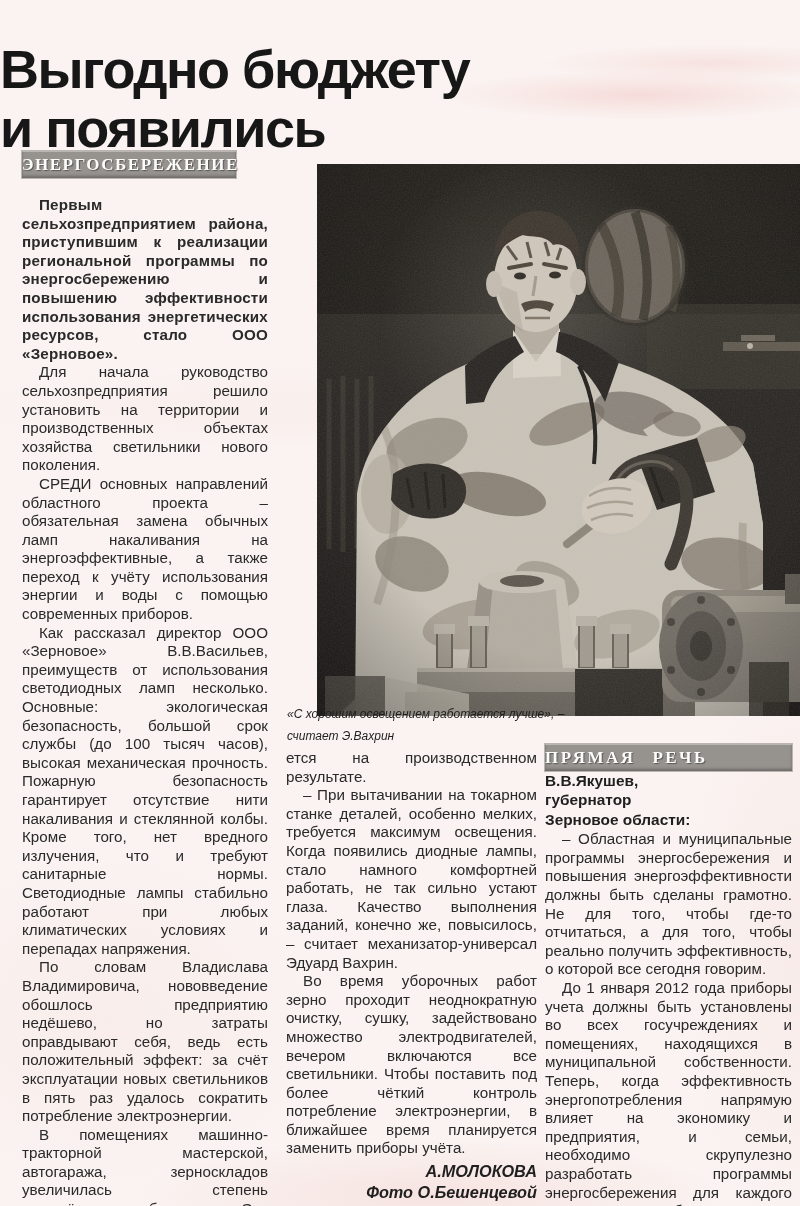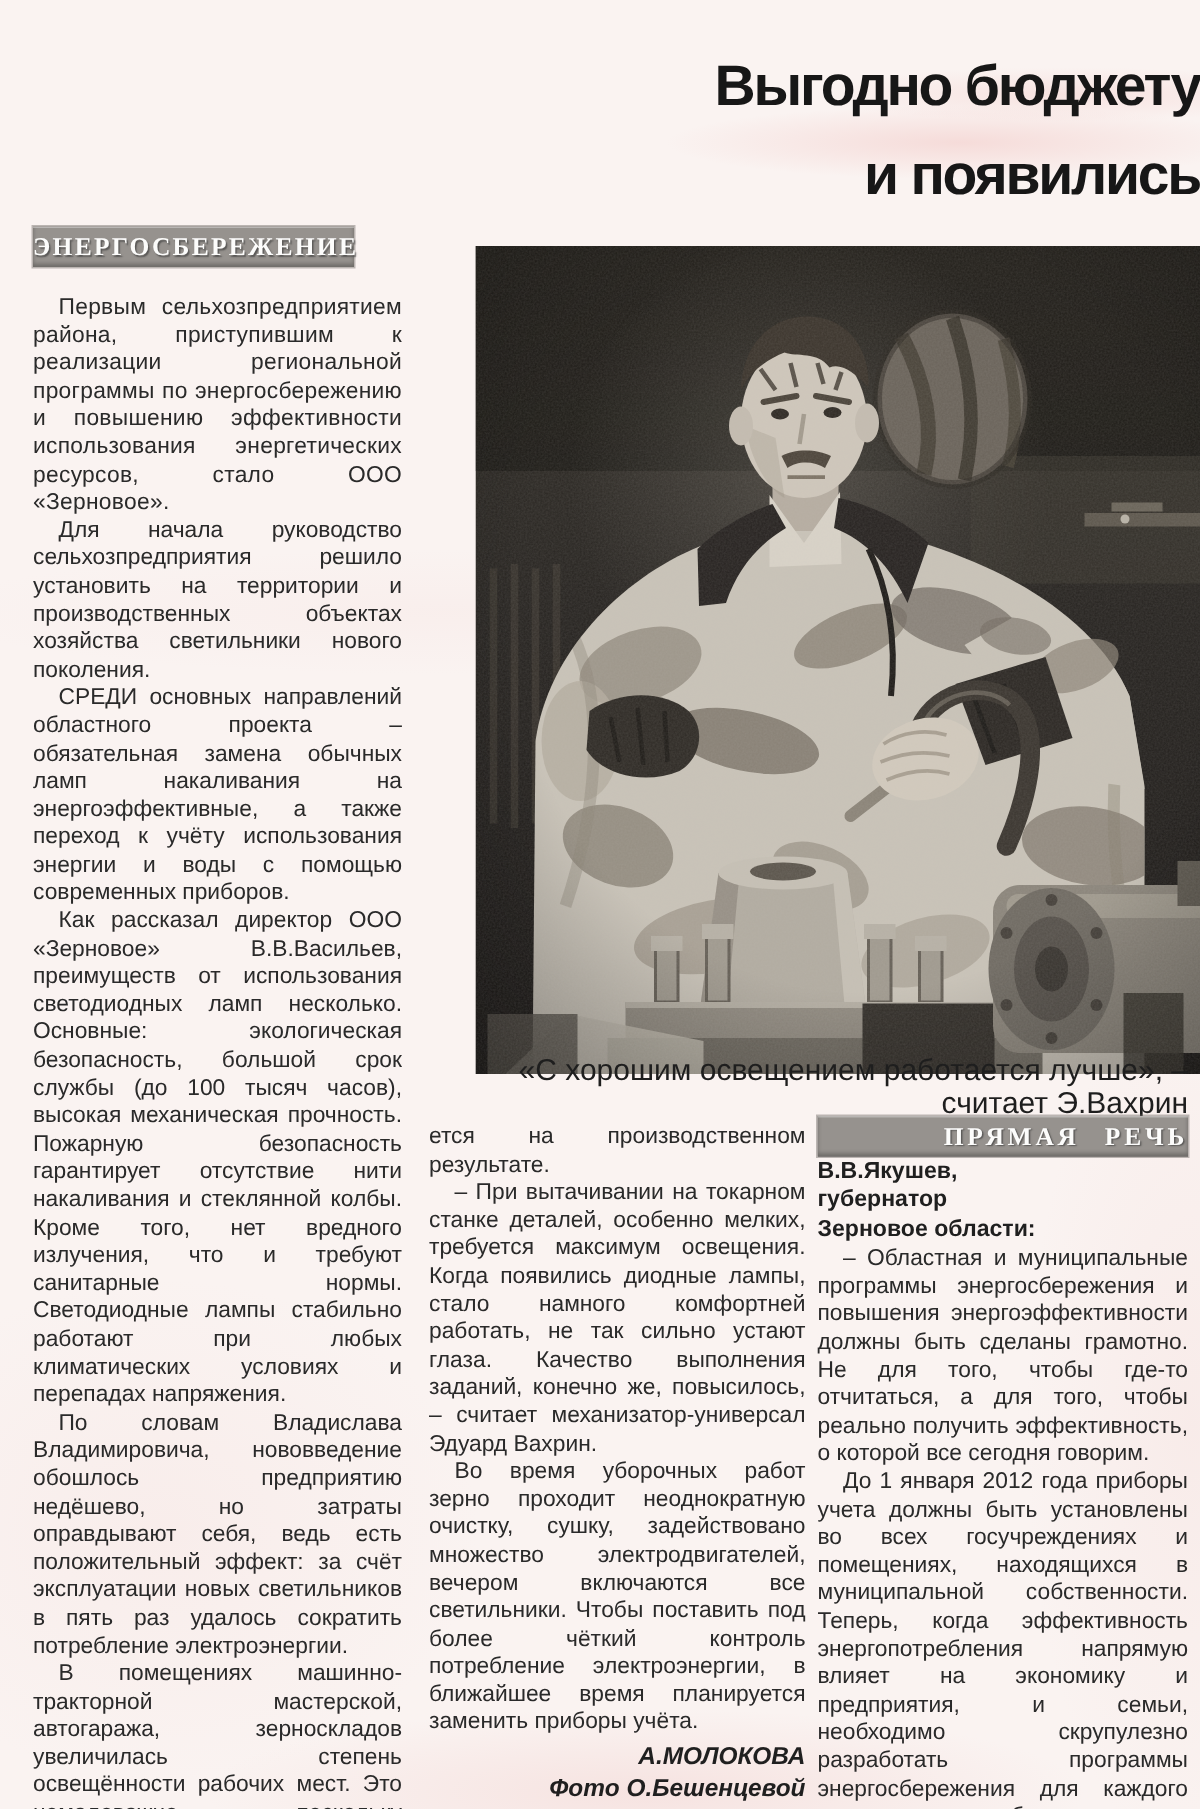--- a/index.html
+++ b/index.html
@@ -10,43 +10,43 @@
       radial-gradient(ellipse 280px 35px at 640px 95px, rgba(235,165,162,.30), transparent 70%),
       radial-gradient(ellipse 240px 26px at 710px 63px, rgba(235,165,162,.22), transparent 70%),
       radial-gradient(ellipse 420px 80px at 430px 1195px, rgba(236,185,182,.28), transparent 70%),
       radial-gradient(ellipse 160px 420px at 795px 950px, rgba(238,195,192,.16), transparent 70%),
       radial-gradient(ellipse 300px 240px at 110px 1020px, rgba(240,205,202,.16), transparent 70%),
       radial-gradient(ellipse 500px 60px at 300px 408px, rgba(240,205,202,.12), transparent 70%);
     font-family:"Liberation Sans","DejaVu Sans",sans-serif;
     color:#2b2b2b;
   }
   .title{
-    position:absolute;top:4px;left:0;width:100%;text-align:right;
-    font-weight:bold;color:#171717;font-size:38px;line-height:59px;letter-spacing:-1.5px;
+    position:absolute;top:4px;left:0;width:100%;text-align:left;
+    font-weight:bold;color:#171717;font-size:54px;line-height:59px;letter-spacing:-1.5px;
   }
   .section-hdr{
     background:#96928e;color:#fcfcfb;
     font-family:"Liberation Serif","DejaVu Serif",serif;font-weight:bold;
-    font-size:17px;letter-spacing:1.5px;text-align:right;
+    font-size:17px;letter-spacing:1.5px;text-align:left;
     height:27px;line-height:27px;
     box-shadow:inset 0 1px 0 rgba(255,255,255,.35), inset 0 -2px 3px rgba(0,0,0,.28), 0 0 0 1px rgba(110,106,102,.45);
     text-shadow:1px 1px 1px rgba(55,55,55,.65);
   }
   .col p{margin:0;font-size:15.2px;line-height:18.6px;text-align:justify;text-indent:17px;color:#2a2a2a;}
   .left-col{position:absolute;left:22px;top:151px;width:246px;}
   .left-col .section-hdr{width:214px;margin-bottom:18px;}
   .lead{
-    font-weight:normal;font-size:16.3px;line-height:19px;text-align:left;text-indent:15px;
+    font-weight:bold;font-size:16.3px;line-height:19px;text-align:left;text-indent:15px;
     margin:0 0 14px 0;color:#212121;letter-spacing:.2px;
   }
   .photo{position:absolute;left:277px;top:148px;width:517px;height:552px;}
   .photo svg{display:block;width:100%;height:100%;}
   .caption{
     position:absolute;left:287px;top:703px;width:505px;
-    text-align:right;font-size:20px;line-height:22px;color:#1e1e1e;
+    font-style:italic;font-size:12px;line-height:22px;color:#1e1e1e;
   }
   .mid-col{position:absolute;left:286px;top:749px;width:251px;}
   .mid-col .plist p:first-child{text-indent:0;}
   .byline{margin-top:3px;text-align:right;font-weight:bold;font-style:italic;font-size:16.3px;line-height:21px;color:#1f1f1f;}
   .right-col{position:absolute;left:545px;top:744px;width:247px;}
   .right-col .section-hdr{width:100%;letter-spacing:2.5px;word-spacing:10px;}
   .speaker div{font-weight:bold;font-size:15.4px;line-height:19.4px;color:#1f1f1f;}
   .speaker{margin-bottom:1px;}
 </style>
 </head>

